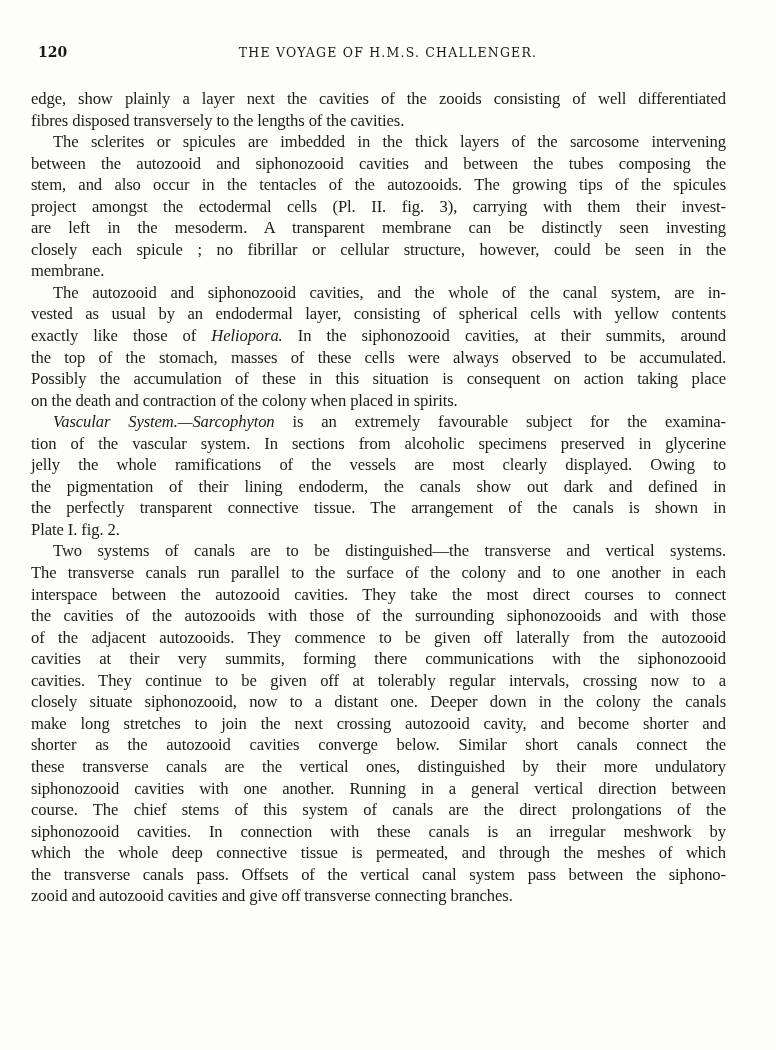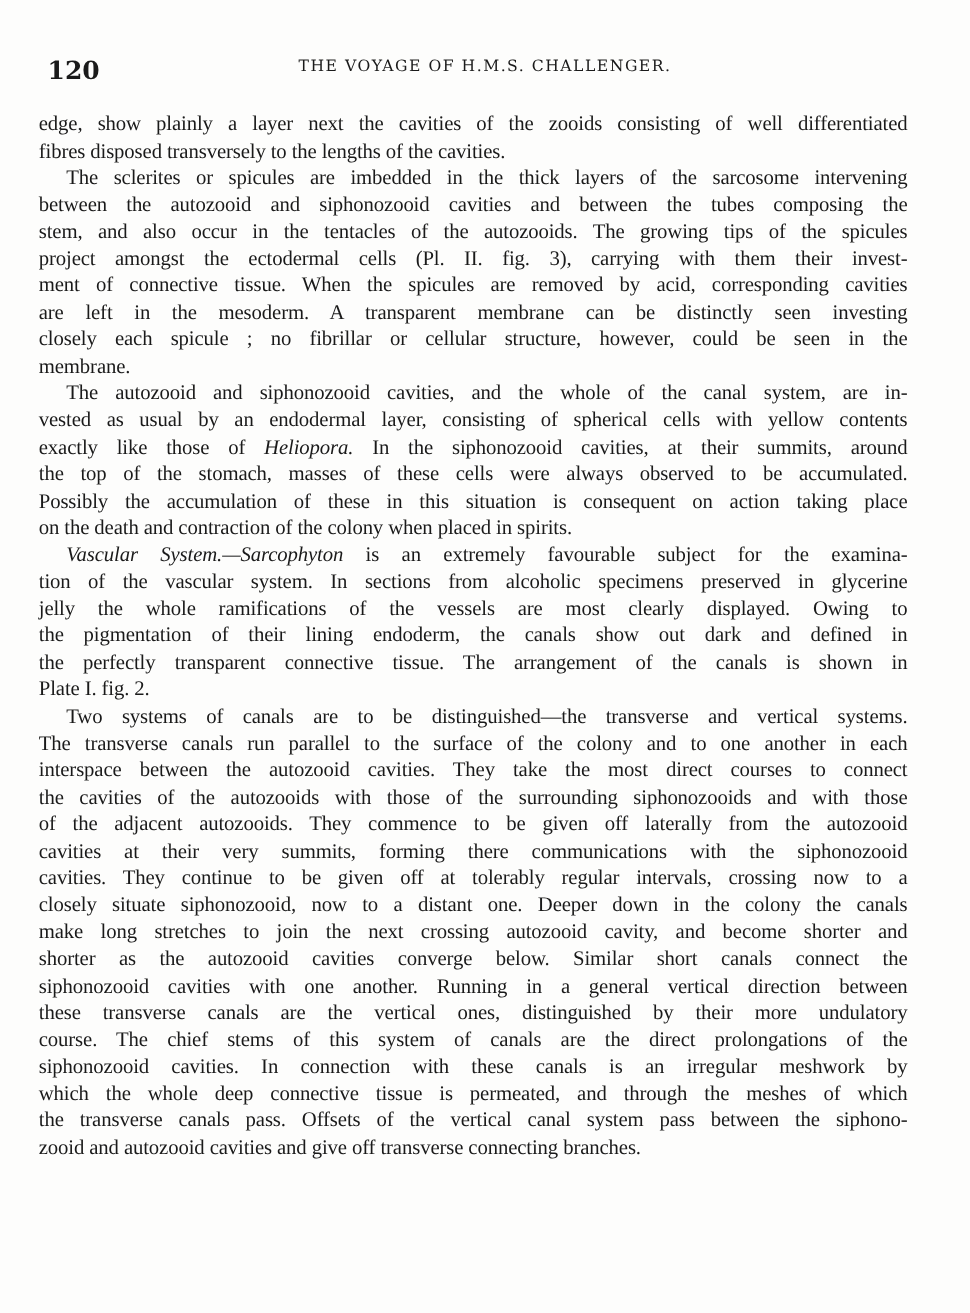--- a/index.html
+++ b/index.html
@@ -7,21 +7,21 @@
   .page {
     position: absolute; left: 0; top: 0; width: 776px; height: 1050px;
     background: #fdfdfc;
     font-family: "DejaVu Serif", "Liberation Serif", serif;
     color: #1a1a1a;
   }
   .running-head {
     position: absolute; left: 38px; right: 38px; top: 44px; height: 20px;
     font-size: 13px;
   }
-  .page-number { position: absolute; left: 0; top: 0; font-weight: bold; font-size: 20px; }
+  .page-number { position: absolute; left: 0; top: 0; font-weight: bold; font-size: 14px; }
   .running-title {
     position: absolute; left: 0; right: 0; top: 1px; text-align: center;
     letter-spacing: 1.2px; font-size: 12.5px;
   }
   .body-text {
     position: absolute; left: 31px; width: 695px; top: 88px;
     font-family: "Liberation Serif", "DejaVu Serif", serif;
     font-size: 16.6px; line-height: 21.55px;
     text-align: justify; letter-spacing: -0.1px;
   }
@@ -45,21 +45,20 @@
   <div class="body-text" id="body-text">
       <div class="para noindent">
         <span class="line">edge, show plainly a layer next the cavities of the zooids consisting of well differentiated</span>
         <span class="line last">fibres disposed transversely to the lengths of the cavities.</span>
       </div>
       <div class="para indent">
         <span class="line">The sclerites or spicules are imbedded in the thick layers of the sarcosome intervening</span>
         <span class="line">between the autozooid and siphonozooid cavities and between the tubes composing the</span>
         <span class="line">stem, and also occur in the tentacles of the autozooids.  The growing tips of the spicules</span>
         <span class="line">project amongst the ectodermal cells (Pl. II. fig. 3), carrying with them their invest-</span>
-        <span class="line">ment of connective tissue.  When the spicules are removed by acid, corresponding cavities</span>
         <span class="line">are left in the mesoderm.  A transparent membrane can be distinctly seen investing</span>
         <span class="line">closely each spicule ; no fibrillar or cellular structure, however, could be seen in the</span>
         <span class="line last">membrane.</span>
       </div>
       <div class="para indent">
         <span class="line">The autozooid and siphonozooid cavities, and the whole of the canal system, are in-</span>
         <span class="line">vested as usual by an endodermal layer, consisting of spherical cells with yellow contents</span>
         <span class="line">exactly like those of <i>Heliopora.</i>  In the siphonozooid cavities, at their summits, around</span>
         <span class="line">the top of the stomach, masses of these cells were always observed to be accumulated.</span>
         <span class="line">Possibly the accumulation of these in this situation is consequent on action taking place</span>
@@ -77,22 +76,22 @@
         <span class="line">Two systems of canals are to be distinguished—the transverse and vertical systems.</span>
         <span class="line">The transverse canals run parallel to the surface of the colony and to one another in each</span>
         <span class="line">interspace between the autozooid cavities.  They take the most direct courses to connect</span>
         <span class="line">the cavities of the autozooids with those of the surrounding siphonozooids and with those</span>
         <span class="line">of the adjacent autozooids.  They commence to be given off laterally from the autozooid</span>
         <span class="line">cavities at their very summits, forming there communications with the siphonozooid</span>
         <span class="line">cavities.  They continue to be given off at tolerably regular intervals, crossing now to a</span>
         <span class="line">closely situate siphonozooid, now to a distant one.  Deeper down in the colony the canals</span>
         <span class="line">make long stretches to join the next crossing autozooid cavity, and become shorter and</span>
         <span class="line">shorter as the autozooid cavities converge below.  Similar short canals connect the</span>
+        <span class="line">these transverse canals are the vertical ones, distinguished by their more undulatory</span>
         <span class="line">siphonozooid cavities with one another.  Running in a general vertical direction between</span>
-        <span class="line">these transverse canals are the vertical ones, distinguished by their more undulatory</span>
         <span class="line">course.  The chief stems of this system of canals are the direct prolongations of the</span>
         <span class="line">siphonozooid cavities.  In connection with these canals is an irregular meshwork by</span>
         <span class="line">which the whole deep connective tissue is permeated, and through the meshes of which</span>
         <span class="line">the transverse canals pass.  Offsets of the vertical canal system pass between the siphono-</span>
         <span class="line last">zooid and autozooid cavities and give off transverse connecting branches.</span>
       </div>
     </div>
 </div>
 
 </body></html>

